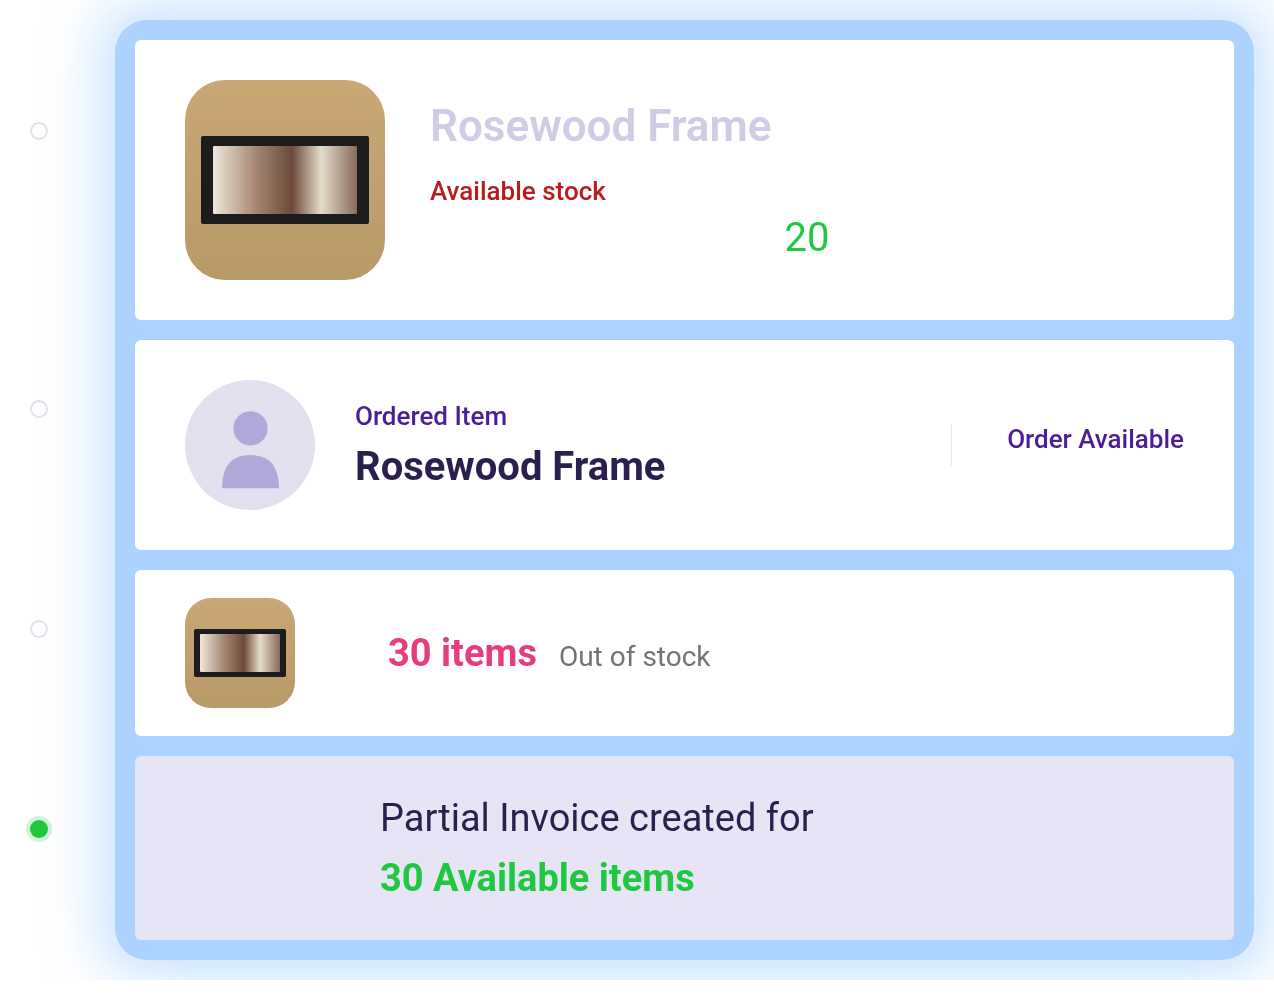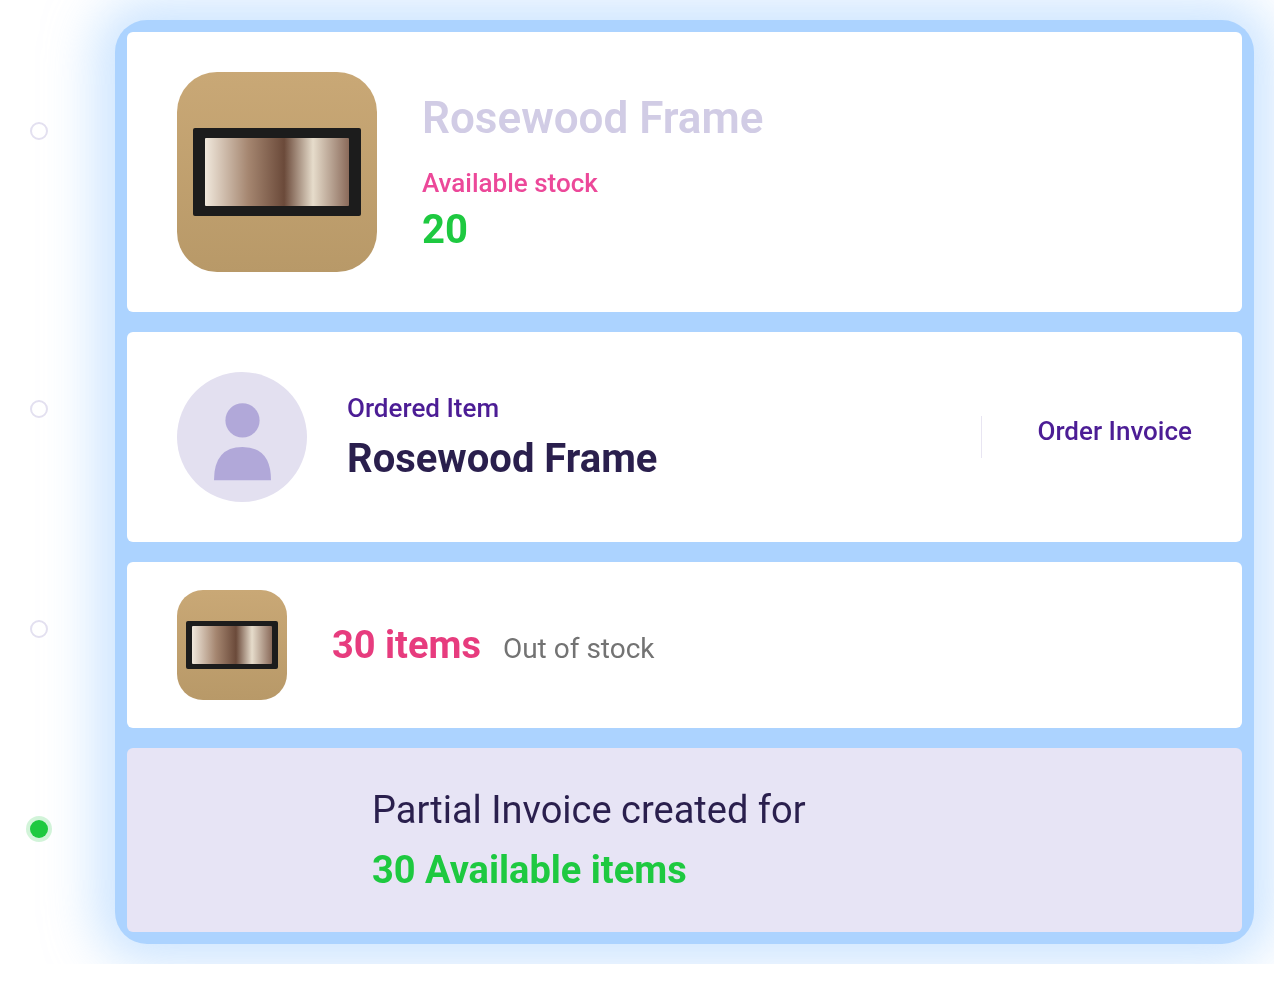--- a/index.html
+++ b/index.html
@@ -55,21 +55,21 @@
       background: #1ec940; 
       border: none;
       box-shadow: 0 0 0 4px rgba(30, 201, 64, 0.2);
     }
     
     .cards-wrapper {
       flex: 1;
       margin-left: 55px;
       background: #acd3ff;
       border-radius: 32px;
-      padding: 12px;
+      padding: 20px;
       box-shadow: 0 0 50px 20px rgba(172, 211, 255, 0.6);
     }
     
     .card {
       background: #ffffff;
       border-radius: 6px;
       padding: 40px 50px;
       margin-bottom: 20px;
       display: flex;
       align-items: center;
@@ -129,28 +129,29 @@
     .product-title {
       font-size: 44px;
       font-weight: 600;
       color: #d1cce5;
       margin-bottom: 24px;
     }
     
     .stock-label {
       font-size: 26px;
       font-weight: 500;
-      color: #ec4899;
+      color: #b91c1c;
       margin-bottom: 8px;
     }
     
     .stock-value {
       font-size: 40px;
-      font-weight: 700;
+      font-weight: 400;
       color: #1ec940;
+      text-align: center;
     }
     
     .avatar {
       width: 130px;
       height: 130px;
       border-radius: 50%;
       background: #e3e0f0;
       display: flex;
       align-items: center;
       justify-content: center;
@@ -227,20 +228,21 @@
     }
     
     .invoice-items {
       font-size: 38px;
       font-weight: 700;
       color: #1ec940;
     }
     
     .card.card-small {
       padding: 28px 50px;
+      gap: 48px;
     }
     
   </style>
 </head>
 <body>
 
 <div class="container">
   <div class="timeline">
     <div class="timeline-line"></div>
     <div class="timeline-dot dot-1"></div>
@@ -266,21 +268,21 @@
           <circle cx="50" cy="32" r="18"></circle>
           <path d="M 20 95 Q 20 60 50 60 Q 80 60 80 95 Z"></path>
         </svg>
       </div>
       <div class="order-details">
         <div class="order-col">
           <div class="order-label">Ordered Item</div>
           <div class="order-value">Rosewood Frame</div>
         </div>
         <div class="order-col qty">
-          <div class="order-label">Order Invoice</div>
+          <div class="order-label">Order Available</div>
         </div>
       </div>
     </div>
 
     <div class="card card-small">
       <div class="product-image small"></div>
       <div class="stock-row">
         <div class="items-count">30 items</div>
         <div class="stock-status">Out of stock</div>
       </div>

